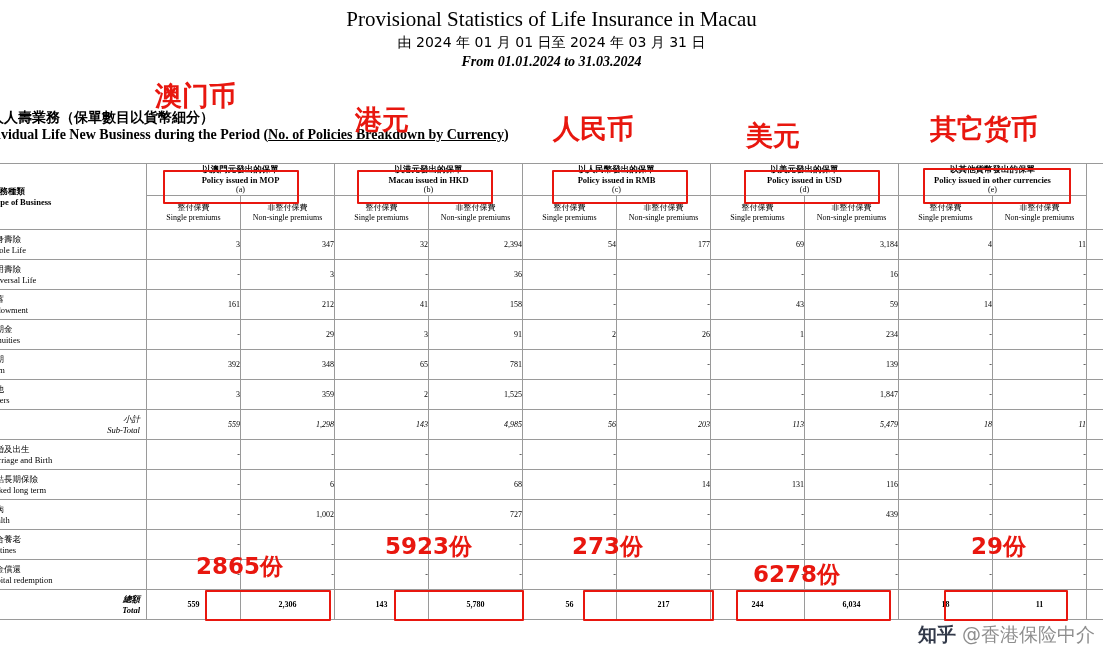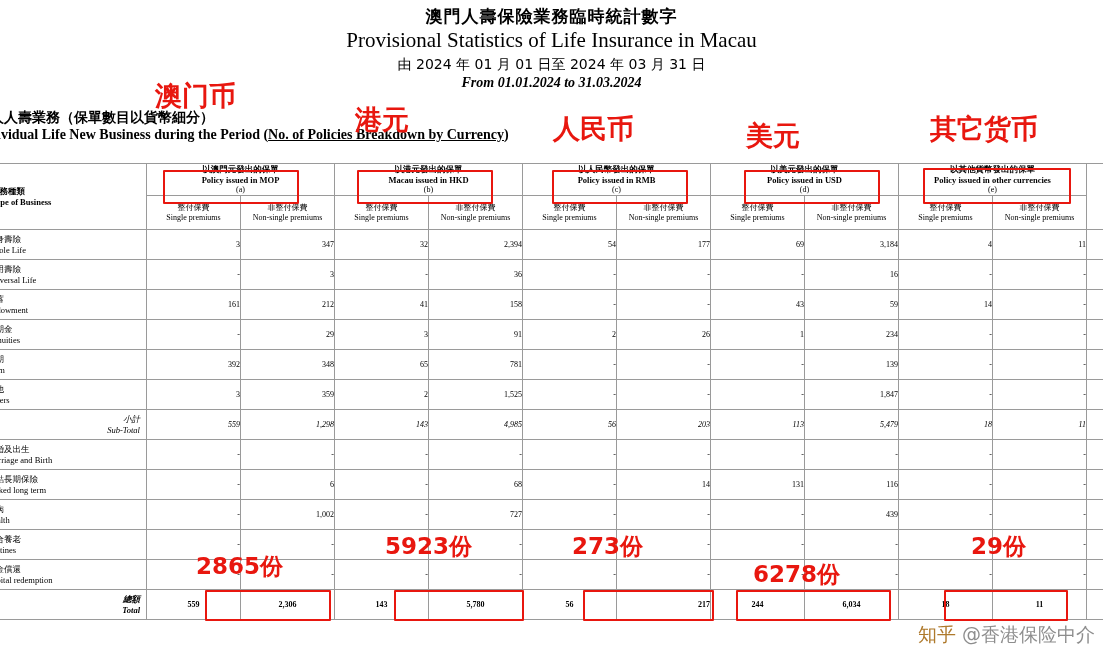--- a/index.html
+++ b/index.html
@@ -115,28 +115,27 @@
 
   
   .watermark {
     position:absolute; right:8px; bottom:8px;
     display:flex; align-items:center; gap:6px;
     color:#7a7a7a; font-size:19px;
     font-family:"DejaVu Sans", sans-serif;
     opacity:0.85;
   }
   .watermark .zhihu {
-    font-weight:400; color:#a16207; font-size:19px;
+    font-weight:700; color:#0f172a; font-size:19px;
   }
 </style>
 </head>
 <body>
 
 <div class="header">
-  <div class="zh-title">澳門人壽保險業務臨時統計數字</div>
   <div class="en-title">Provisional Statistics of Life Insurance in Macau</div>
   <div class="zh-date">由 2024 年 01 月 01 日至 2024 年 03 月 31 日</div>
   <div class="en-date">From 01.01.2024 to 31.03.2024</div>
 </div>
 
 <div class="subtitle">
   <div class="s-zh">個人人壽業務（保單數目以貨幣細分）</div>
   <div class="s-en"><span>Individual Life New Business during the Period (</span><u>No. of Policies Breakdown by Currency</u><span>)</span></div>
 </div>
 
@@ -446,21 +445,21 @@
       <tr class="total">
         <td class="rowlabel sub">
           <span class="zh">總額</span>
           <span class="en">Total</span>
         </td>
         <td class="num" style="text-align:center">559</td>
         <td class="num dashleft" style="text-align:center">2,306</td>
         <td class="num" style="text-align:center">143</td>
         <td class="num dashleft" style="text-align:center">5,780</td>
         <td class="num" style="text-align:center">56</td>
-        <td class="num dashleft" style="">217</td>
+        <td class="num dashleft" style="text-align:center">217</td>
         <td class="num" style="text-align:center">244</td>
         <td class="num dashleft" style="text-align:center">6,034</td>
         <td class="num" style="text-align:center">18</td>
         <td class="num dashleft" style="text-align:center">11</td>
         <td></td>
       </tr>
     </tbody>
   </table>
 </div>
 

